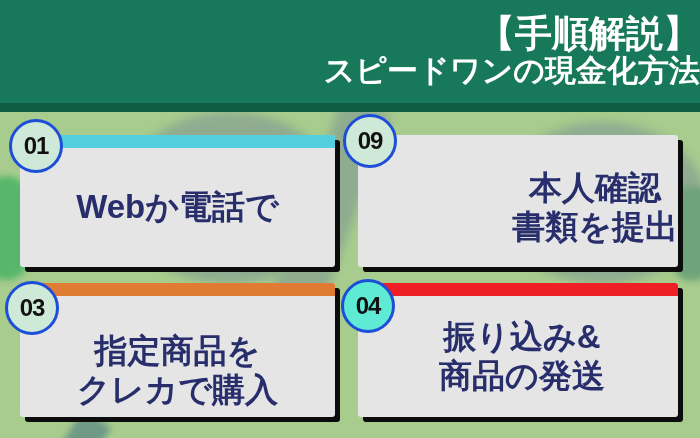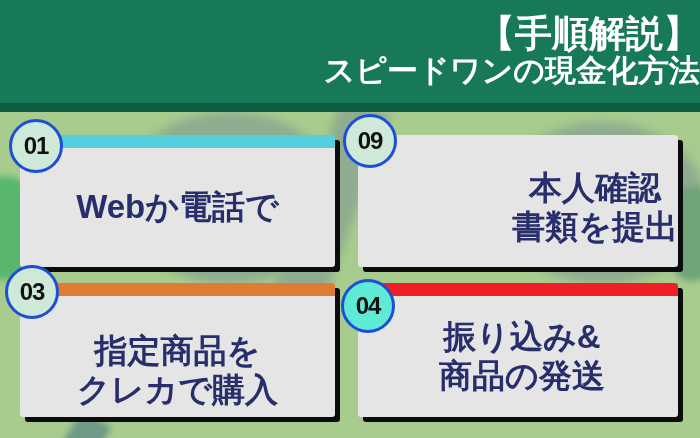--- a/index.html
+++ b/index.html
@@ -32,21 +32,21 @@
   .card2{left:358px;top:135px;width:320px;height:132px;align-items:flex-end;}
   .card3{left:20px;top:283px;width:315px;height:134px;}
   .card4{left:358px;top:283px;width:320px;height:134px;}
   
   .badge{position:absolute;width:54px;height:54px;border-radius:50%;
     border:3px solid #1d4ed8;box-sizing:border-box;z-index:5;
     display:flex;align-items:center;justify-content:center;
     font-weight:bold;font-size:24px;color:#111;letter-spacing:-1px;}
   .badge1{left:9px;top:119px;}
   .badge2{left:343px;top:114px;}
-  .badge3{left:5px;top:265px;}
+  .badge3{left:5px;top:281px;}
   .badge4{left:341px;top:279px;}
 </style>
 </head>
 <body>
 
 <div class="stage" style="background: rgb(168, 204, 141);">
 
   <div class="blob blob-circle-left"></div>
   <div class="blob blob-circle-right"></div>
   <div class="blob blob-band-gap"></div>

